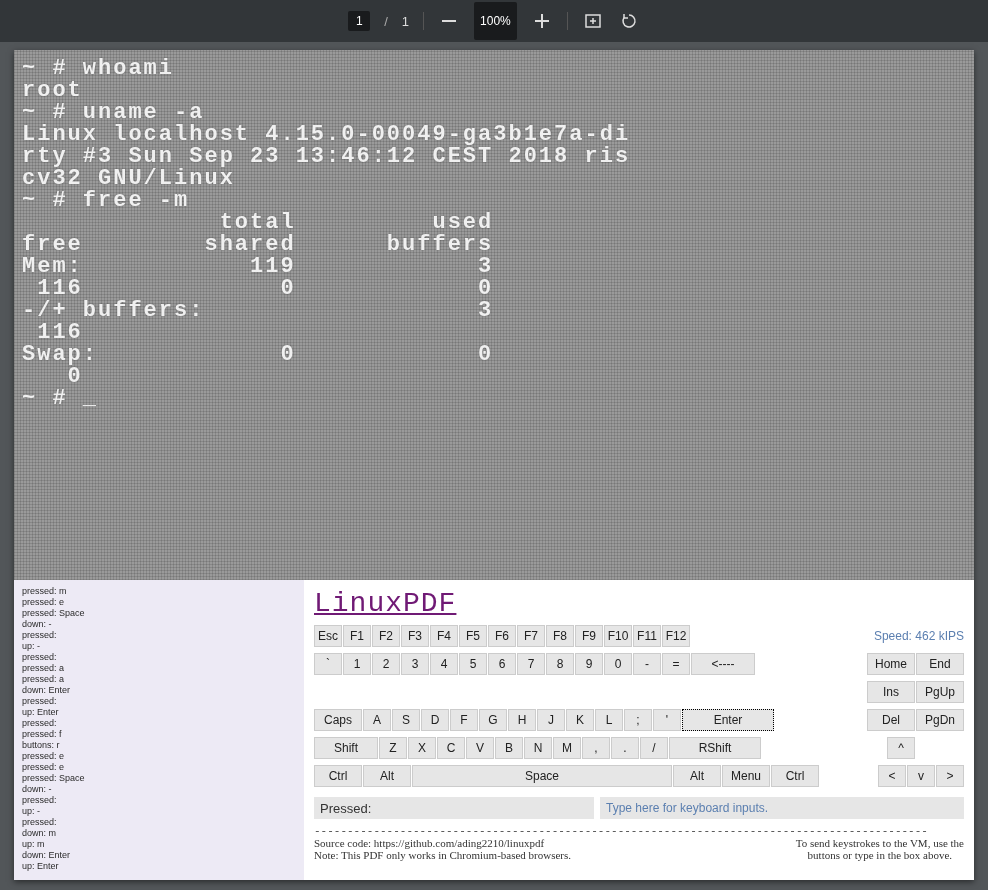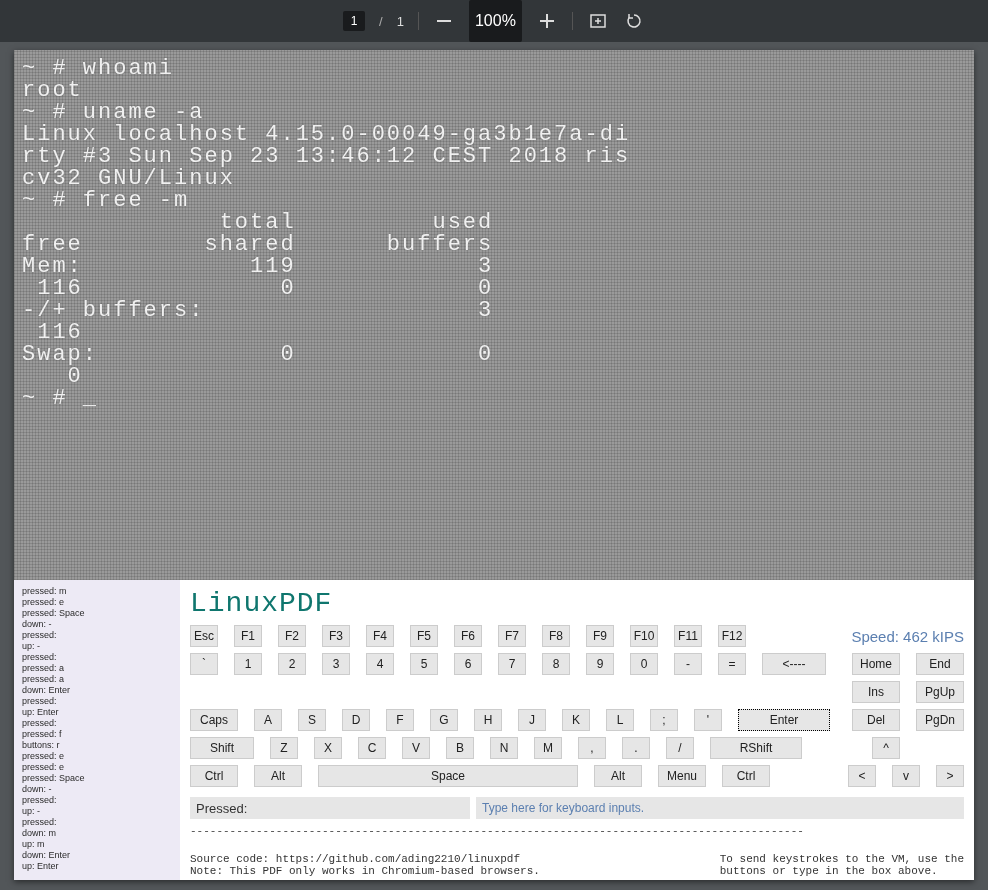--- a/index.html
+++ b/index.html
@@ -13,21 +13,21 @@
     display: flex; align-items: center; justify-content: center; gap: 14px;
     color: #ddd; font-size: 13px;
   }
   .toolbar .pagebox {
     background: #191b1d; color: #fff; width: 22px; height: 20px;
     text-align: center; line-height: 20px; border-radius: 2px; font-size: 12px;
   }
   .toolbar .slash { color: #aaa; }
   .toolbar .sep { width: 1px; height: 18px; background: #555; }
   .toolbar .iconbtn { width: 22px; height: 22px; display:flex;align-items:center;justify-content:center; color:#ddd; cursor:pointer;}
-  .toolbar .zoombox { background:#191b1d; color:#fff; padding:12px 6px; border-radius:2px; font-size:16px;}
+  .toolbar .zoombox { background:#191b1d; color:#fff; padding:12px 6px; border-radius:2px; font-size:12px;}
 
   
   .page {
     width: 960px; height: 830px;
     margin: 8px auto 0 auto;
     background: #fff;
     box-shadow: 0 2px 6px rgba(0,0,0,.5);
     position: relative;
     overflow: hidden;
   }
@@ -43,21 +43,21 @@
     content:"";
     position:absolute; inset:0;
     background-image:
       repeating-linear-gradient(0deg, rgba(0,0,0,.12) 0 1px, transparent 1px 3px),
       repeating-linear-gradient(90deg, rgba(0,0,0,.12) 0 1px, transparent 1px 3px);
     pointer-events:none;
   }
   .terminal pre {
     position: relative;
     font-family: "Courier New", monospace;
-    font-weight: normal;
+    font-weight: bold;
     font-size: 22px;
     line-height: 22px;
     letter-spacing: 2px;
     color: #f0f0f0;
     text-shadow: 0 0 2px rgba(0,0,0,.25);
     padding: 8px 8px;
     white-space: pre;
     border-radius: 16px;
   }
 
@@ -77,56 +77,57 @@
     font-family: Arial, sans-serif;
   }
   .right {
     flex: 1;
     background: #fff;
     padding: 8px 10px 4px 10px;
     position: relative;
   }
   .title {
     font-family: "Courier New", monospace;
-    font-size: 28px; letter-spacing: 1px; color:#0f766e;
+    font-size: 28px; letter-spacing: 1px; color:#701a75;
     margin-bottom: 6px;
-  }
-  .kbrow { display:flex; gap:16px; margin-bottom:6px; align-items:center;}
+    text-decoration: underline;
+  }
+  .kbrow { display:flex; gap:1px; margin-bottom:6px; align-items:center;}
   .key {
     background:#e6e6e6; border:1px solid #ccc;
     font-size:12px; color:#222;
     padding:3px 0; text-align:center; cursor:pointer;
     font-family: Arial, sans-serif;
     min-width:28px;
   }
   .key.wide { min-width:48px; }
   .key.wider{ min-width:64px; }
   .key.xl   { min-width:92px; }
   .key.space{ min-width:260px; }
   .key.enter{ border:1px dotted #000; }
-  .speed { margin-left:auto; font-size:15px; color:#5b7fb0; }
+  .speed { margin-left:auto; font-size:12px; color:#5b7fb0; }
   .rowwrap { display:flex; gap:6px; }
   .pressedbar {
     display:flex; gap:6px; margin-top:4px; font-size:13px;
   }
   .pbox {
     background:#e6e6e6; padding:3px 6px; color:#333;
     width: 280px; height:22px; display:flex; align-items:center;
   }
   .tbox {
     background:#e6e6e6; padding:3px 6px; color:#5b7fb0; flex:1; height:22px;
     display:flex; align-items:center; font-size:12px;
   }
   .dashes {
     font-family:"Courier New",monospace; font-size:11px; color:#444;
     letter-spacing:0px; margin-top:6px; white-space:nowrap; overflow:hidden;
   }
   .footnote {
-    font-family:Liberation Mono, monospace; font-size:11px; color:#333;
-    display:flex; justify-content:space-between; margin-top:16px;
+    font-family:Liberation Serif, serif; font-size:11px; color:#333;
+    display:flex; justify-content:space-between; margin-top:0;
   }
 </style>
 </head>
 <body>
 
 <div class="toolbar">
   <div class="pagebox">1</div>
   <span class="slash">/</span>
   <span>1</span>
   <span class="sep"></span>
@@ -323,21 +324,21 @@
         <div class="pbox">Pressed:</div>
         <div class="tbox">Type here for keyboard inputs.</div>
       </div>
 
       <div class="dashes">---------------------------------------------------------------------------------------------</div>
       <div class="footnote">
         <div>
           <div>Source code: https://github.com/ading2210/linuxpdf</div>
           <div>Note: This PDF only works in Chromium-based browsers.</div>
         </div>
-        <div style="text-align:left">
+        <div style="text-align:center">
           <div>To send keystrokes to the VM, use the</div>
           <div>buttons or type in the box above.</div>
         </div>
       </div>
     </div>
   </div>
 
 </div>
 
 </body></html>

